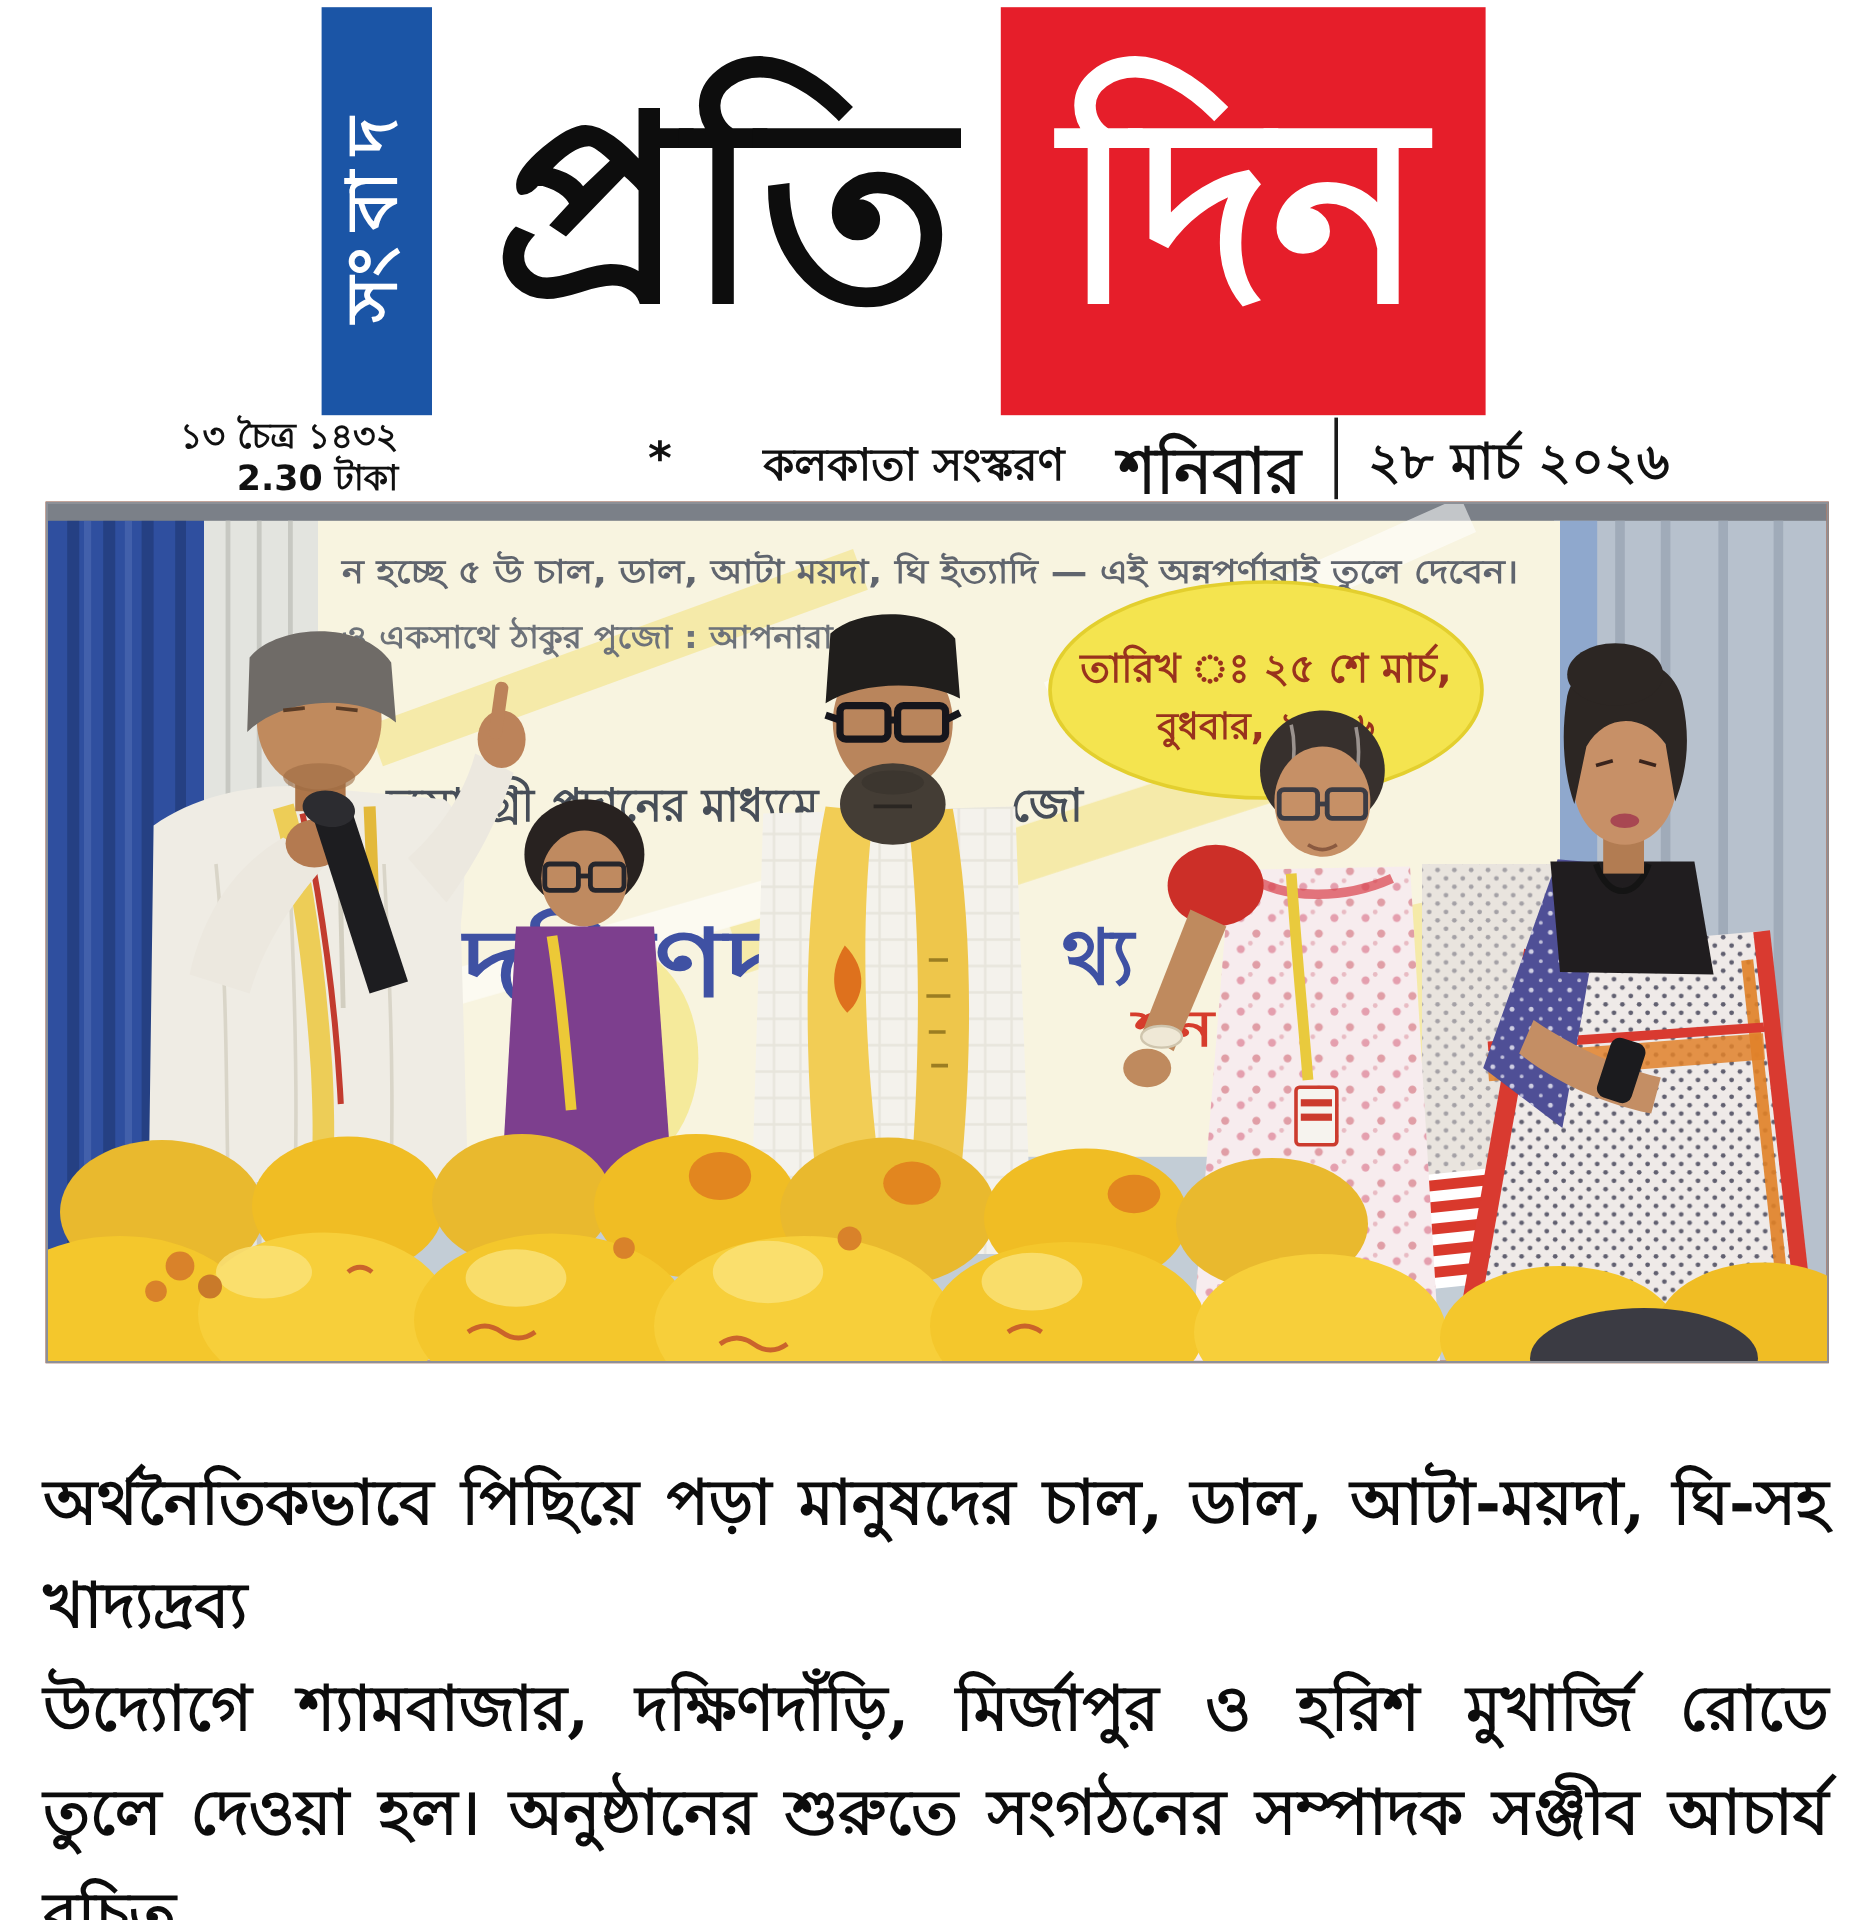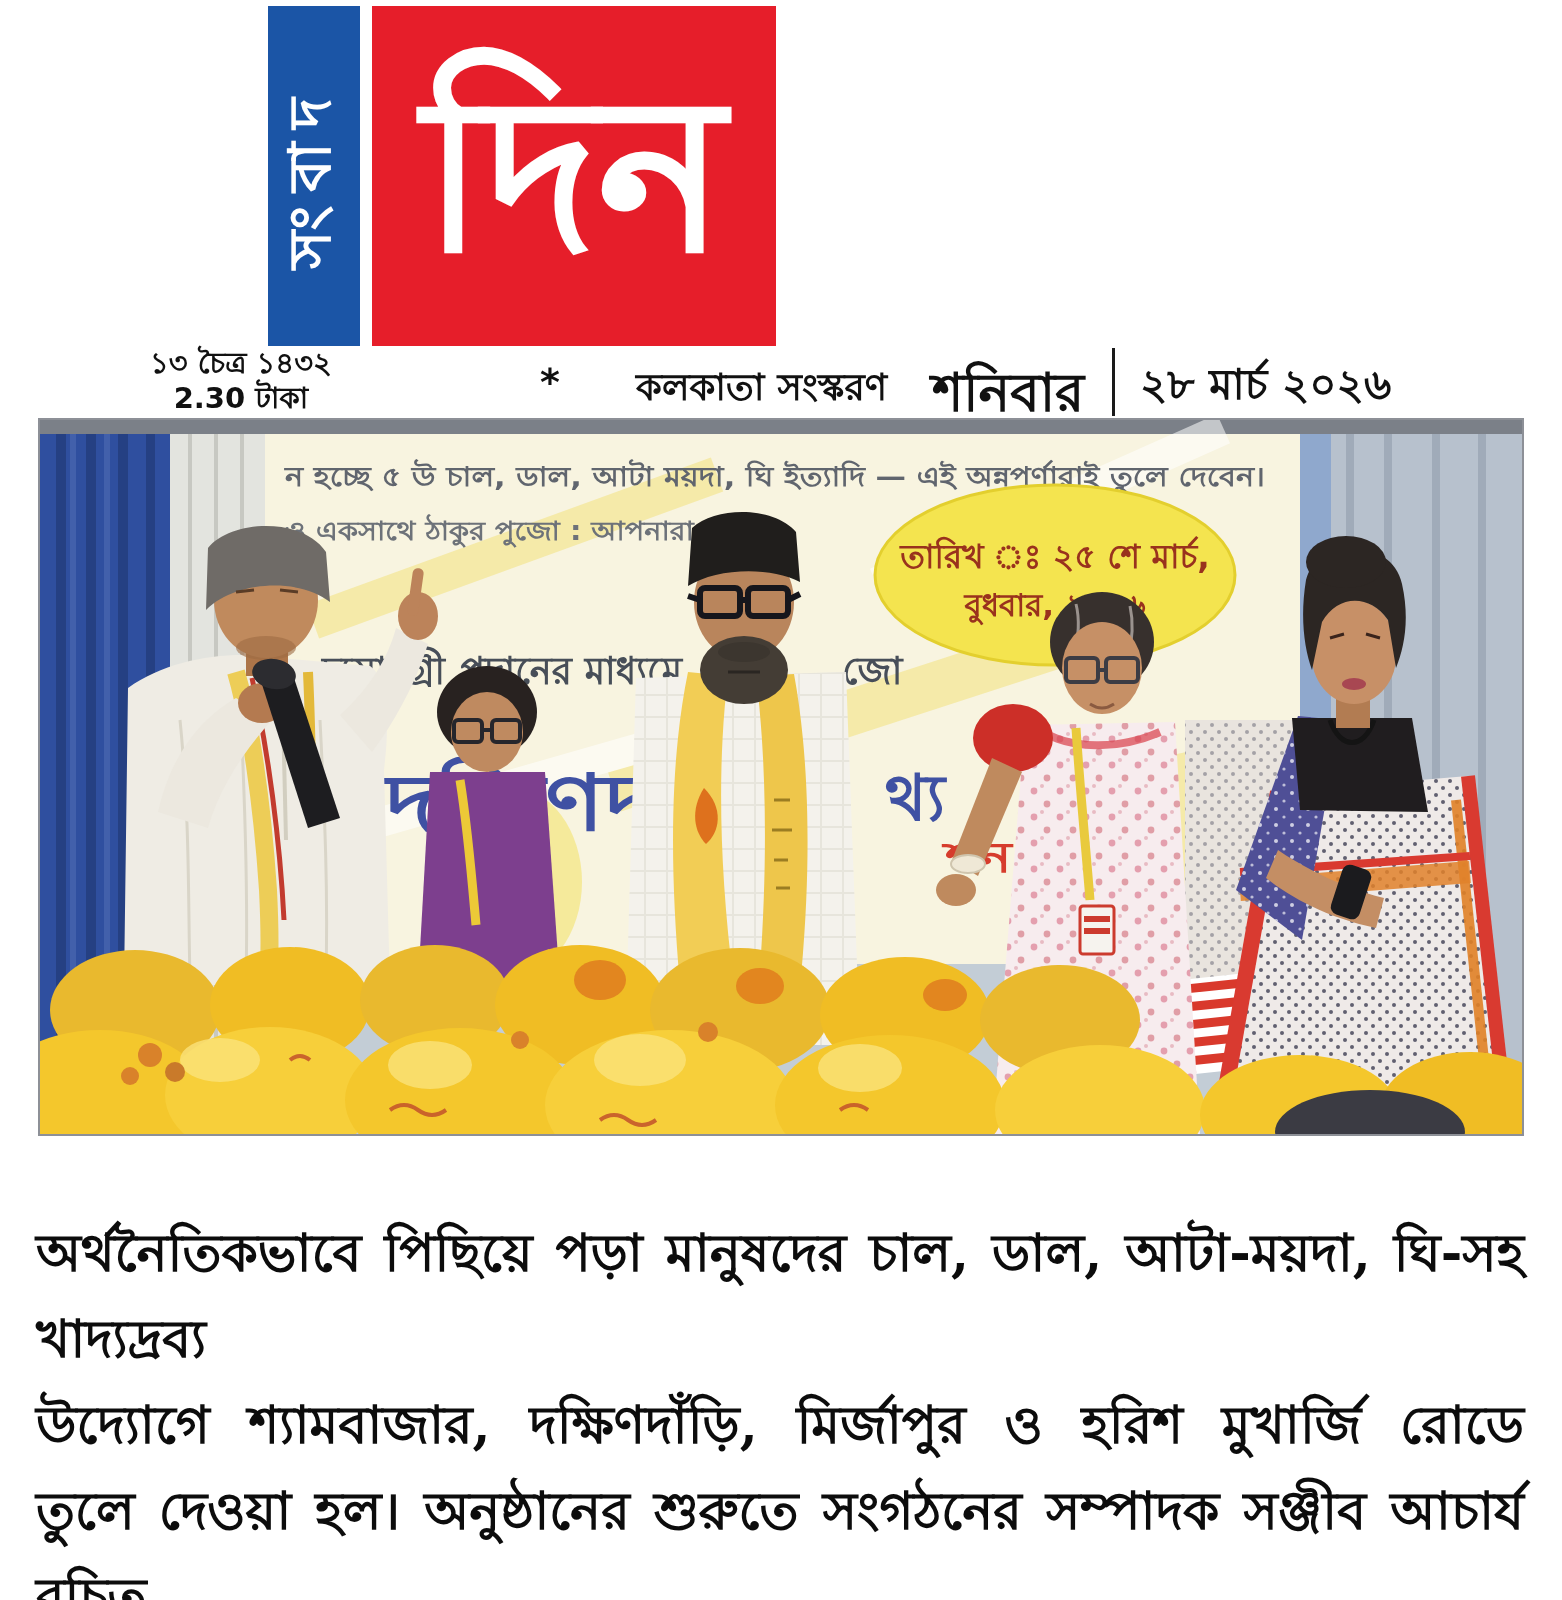--- a/index.html
+++ b/index.html
@@ -14,21 +14,21 @@
   .blue-strip .vtext{transform:rotate(-90deg);white-space:nowrap;color:#fff;
               font-weight:bold;font-size:58px;letter-spacing:14px;}
   .logo{position:absolute;left:372px;top:6px;height:340px;display:flex;}
   .logo-black{width:462px;height:340px;display:flex;align-items:center;justify-content:center;
               overflow:hidden;color:#0d0d0d;font-weight:bold;font-size:215px;line-height:340px;}
   .logo-red{width:404px;height:340px;display:flex;align-items:center;justify-content:center;
             overflow:hidden;color:#ffffff;font-weight:bold;font-size:215px;line-height:340px;}
 
   
   .dateline{position:relative;height:72px;font-weight:bold;}
-  .dl-left{position:absolute;left:150px;top:0;text-align:center;font-size:29px;line-height:35px;}
+  .dl-left{position:absolute;left:150px;top:0;text-align:right;font-size:29px;line-height:35px;}
   .dl-star{position:absolute;left:540px;top:14px;font-size:38px;}
   .dl-edition{position:absolute;left:636px;top:12px;font-size:37px;}
   .dl-weekday{position:absolute;left:932px;top:6px;font-size:53px;}
   .dl-divider{position:absolute;left:1112px;top:2px;width:3px;height:68px;background:#1a1a1a;}
   .dl-date{position:absolute;left:1140px;top:6px;font-size:42px;text-align:center;}
 
   
   .photo{margin:0;position:absolute;left:38px;top:418px;width:1482px;height:714px;
          border:2px solid #8d9097;background:#c2410c;}
   .photo svg{display:block;width:100%;height:100%;}
@@ -42,20 +42,21 @@
 </head>
 <body>
 
 <div class="page">
 
   <header class="masthead">
     <div class="blue-strip" style="background:#1b55a6;">
       <span class="vtext">সংবাদ</span>
     </div>
     <div class="logo">
+      <span class="logo-black">প্রতি</span>
       <span class="logo-red" style="background:#e61e2a;">দিন</span>
     </div>
   </header>
 
   <div class="dateline">
     <div class="dl-left">
       <div>১৩ চৈত্র ১৪৩২</div>
       <div>2.30 টাকা</div>
     </div>
     <div class="dl-star">*</div>

